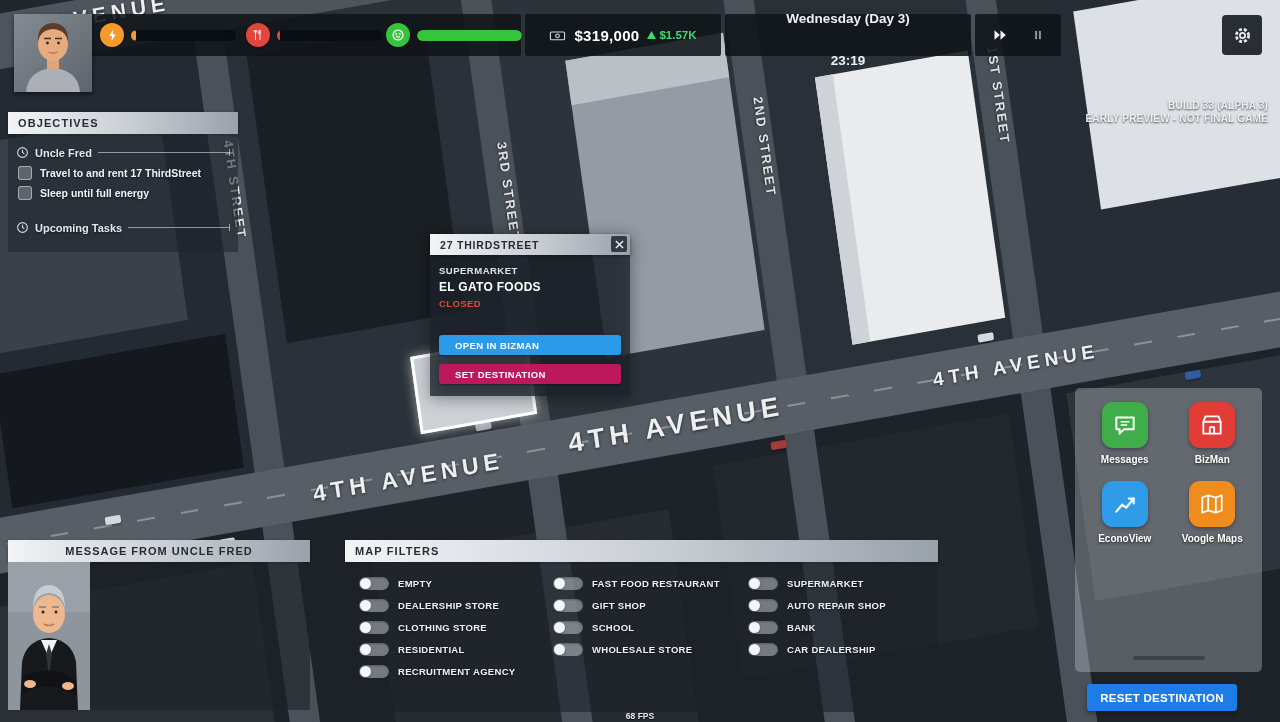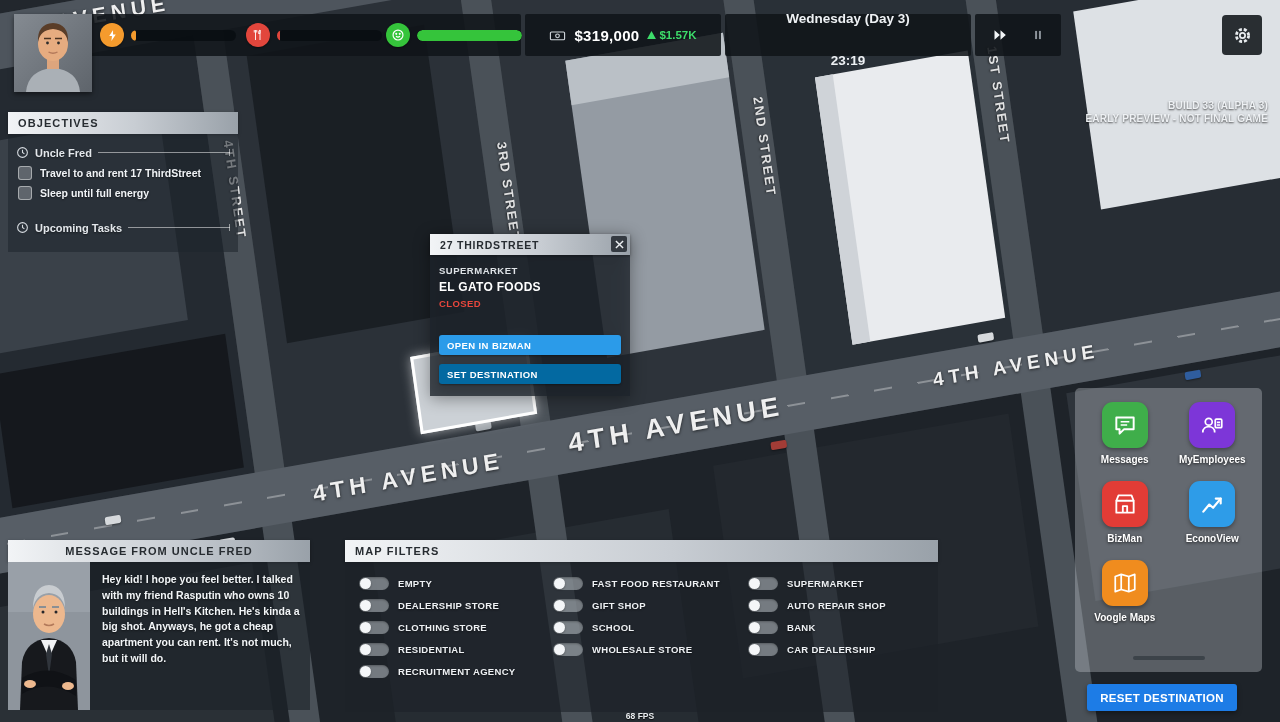--- a/index.html
+++ b/index.html
@@ -66,24 +66,24 @@
 
   
   #popup{position:absolute;left:430px;top:234px;width:200px;z-index:20;filter:drop-shadow(0 3px 8px rgba(0,0,0,.45));}
   #popup .panel-header{height:21px;font-size:10.5px;letter-spacing:.8px;position:relative;padding-right:24px;}
   #popup-close{position:absolute;right:3px;top:2px;width:16px;height:16px;background:#343a41;border-radius:2px;
        display:flex;align-items:center;justify-content:center;cursor:pointer;border:none;}
   .pop-body{background:rgba(30,36,43,.78);padding:10px 9px 12px;}
   .pop-cat{font-size:9.5px;font-weight:bold;color:#dfe3e7;letter-spacing:.5px;}
   .pop-name{font-size:12px;font-weight:bold;color:#fff;margin-top:4px;letter-spacing:.3px;}
   .pop-status{font-size:9.5px;font-weight:bold;margin-top:4px;letter-spacing:.4px;}
-  .pop-btn{display:flex;align-items:center;height:20px;border-radius:3px;padding:0 8px;font-size:9.5px;font-weight:bold;
+  .pop-btn{display:flex;align-items:center;height:20px;border-radius:3px;padding:0 16px;font-size:9.5px;font-weight:bold;
        color:#fff;letter-spacing:.4px;cursor:pointer;box-shadow:0 1px 2px rgba(0,0,0,.35);}
   #btn-bizman{background:#2b9be9;margin-top:26px;}
-  #btn-setdest{background:#0369a1;margin-top:9px;}
+  #btn-setdest{background:#be185d;margin-top:9px;}
 
   
   #message{position:absolute;left:8px;top:540px;width:302px;z-index:15;}
   #message .panel-header{justify-content:center;letter-spacing:1px;}
   .msg-body{display:flex;background:rgba(28,34,40,.62);height:148px;}
   .portrait{width:82px;flex:none;background:#8e959d;}
   .msg-text{padding:10px 10px 8px 12px;font-size:10.5px;font-weight:bold;color:#f2f5f7;line-height:1.5;
        text-shadow:0 1px 2px rgba(0,0,0,.5);}
 
   
@@ -350,21 +350,20 @@
         <ellipse cx="22" cy="122" rx="6" ry="4" fill="#edb88e"></ellipse>
         <ellipse cx="60" cy="124" rx="6" ry="4" fill="#edb88e"></ellipse>
         <ellipse cx="41" cy="52" rx="16" ry="19" fill="#edb88e"></ellipse>
         <path d="M25 46 Q25 24 41 23 Q57 24 57 46 Q54 32 41 31 Q28 32 25 46 Z" fill="#c8ccd0"></path>
         <circle cx="35" cy="50" r="1.5" fill="#26262a"></circle>
           <circle cx="48" cy="50" r="1.5" fill="#26262a"></circle>
         <path d="M31 45 h7 M44 45 h7" stroke="#8a8f94" stroke-width="1.8"></path>
         <path d="M36 62 Q41 65 46 62" stroke="#b3795a" stroke-width="1.5" fill="none"></path>
       </svg>
     </div>
-    <div class="msg-text">Hey kid! I hope you feel better. I talked with my friend Rasputin who owns 10 buildings in Hell's Kitchen. He's kinda a big shot. Anyways, he got a cheap apartment you can rent. It's not much, but it will do.</div>
   </div>
 </div>
 
 <div id="filters">
   <div class="panel-header">
     <span>MAP FILTERS</span>
   </div>
   <div class="filters-body">
     <div class="fcol" id="fcol1">
       <div class="frow">
@@ -458,31 +457,20 @@
     <div class="app">
       <span class="app-icon" style="background: rgb(63, 174, 74);">
         <svg width="26" height="26" viewBox="0 0 24 24" fill="none" stroke="#fff" stroke-width="1.8" stroke-linejoin="round">
             <path d="M4 5 h16 v11 h-9 l-4 4 v-4 h-3 z"></path>
             <path d="M8 9 h8 M8 12 h6" stroke-width="1.6"></path>
           </svg>
       </span>
       <span class="app-label">Messages</span>
     </div>
     <div class="app">
-      <span class="app-icon" style="background: rgb(125, 54, 216);">
-        <svg width="26" height="26" viewBox="0 0 24 24" fill="none" stroke="#fff" stroke-width="1.6">
-            <circle cx="9" cy="9" r="3.2"></circle>
-            <path d="M3.5 19 c0-4 3-5.5 5.5-5.5 s5.5 1.5 5.5 5.5"></path>
-            <rect x="15" y="6.5" width="6" height="8" rx="1"></rect>
-            <path d="M16.5 9.5 h3 M16.5 12 h3"></path>
-          </svg>
-      </span>
-      <span class="app-label">MyEmployees</span>
-    </div>
-    <div class="app">
       <span class="app-icon" style="background: rgb(226, 60, 54);">
         <svg width="26" height="26" viewBox="0 0 24 24" fill="none" stroke="#fff" stroke-width="1.7" stroke-linejoin="round">
             <path d="M4 9 L6 4 h12 l2 5"></path>
             <path d="M4 9 h16 v11 h-16 z"></path>
             <path d="M10 20 v-6 h4 v6"></path>
           </svg>
       </span>
       <span class="app-label">BizMan</span>
     </div>
     <div class="app">

